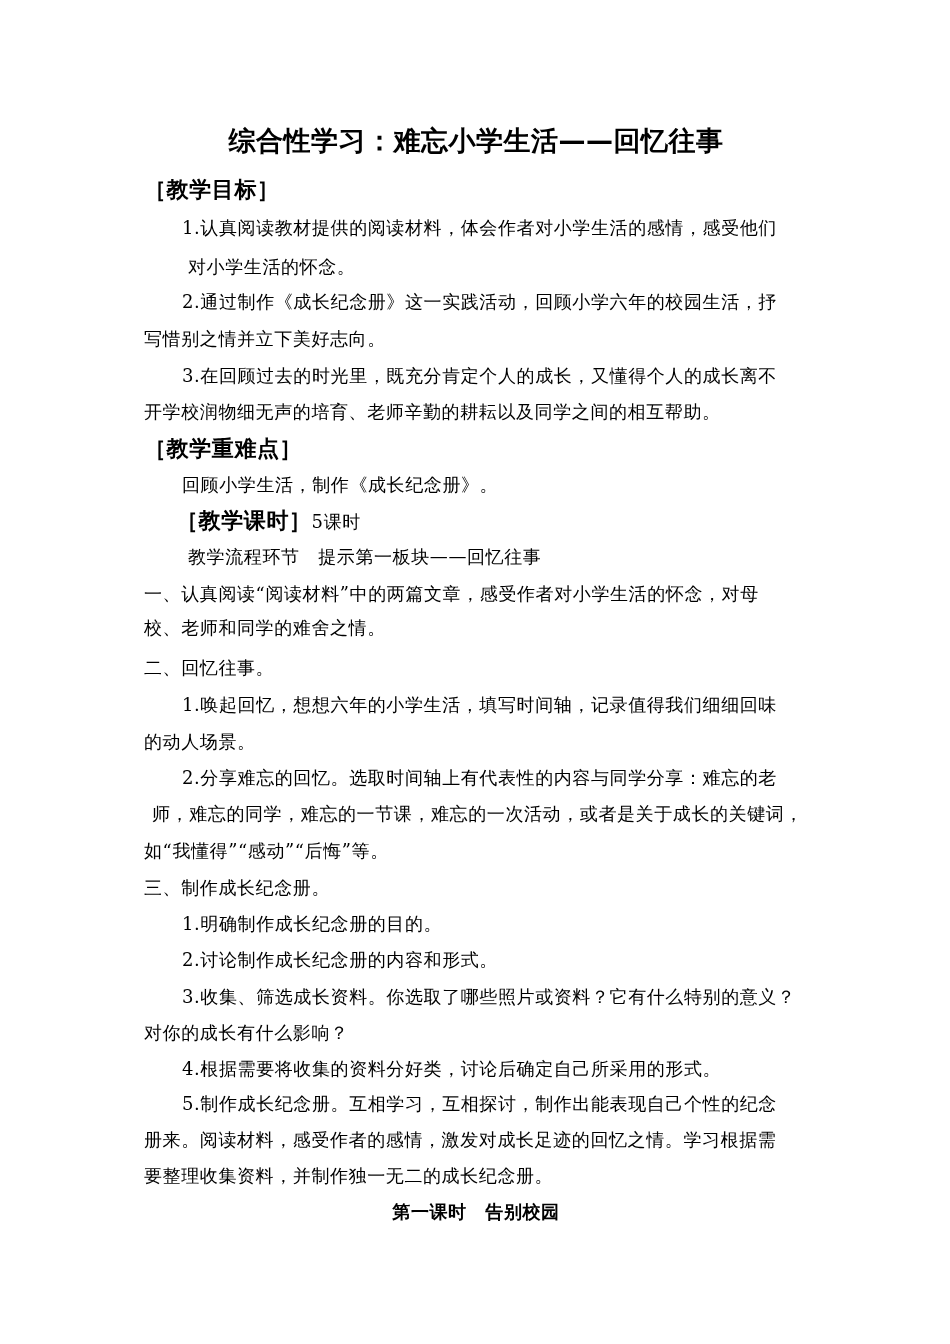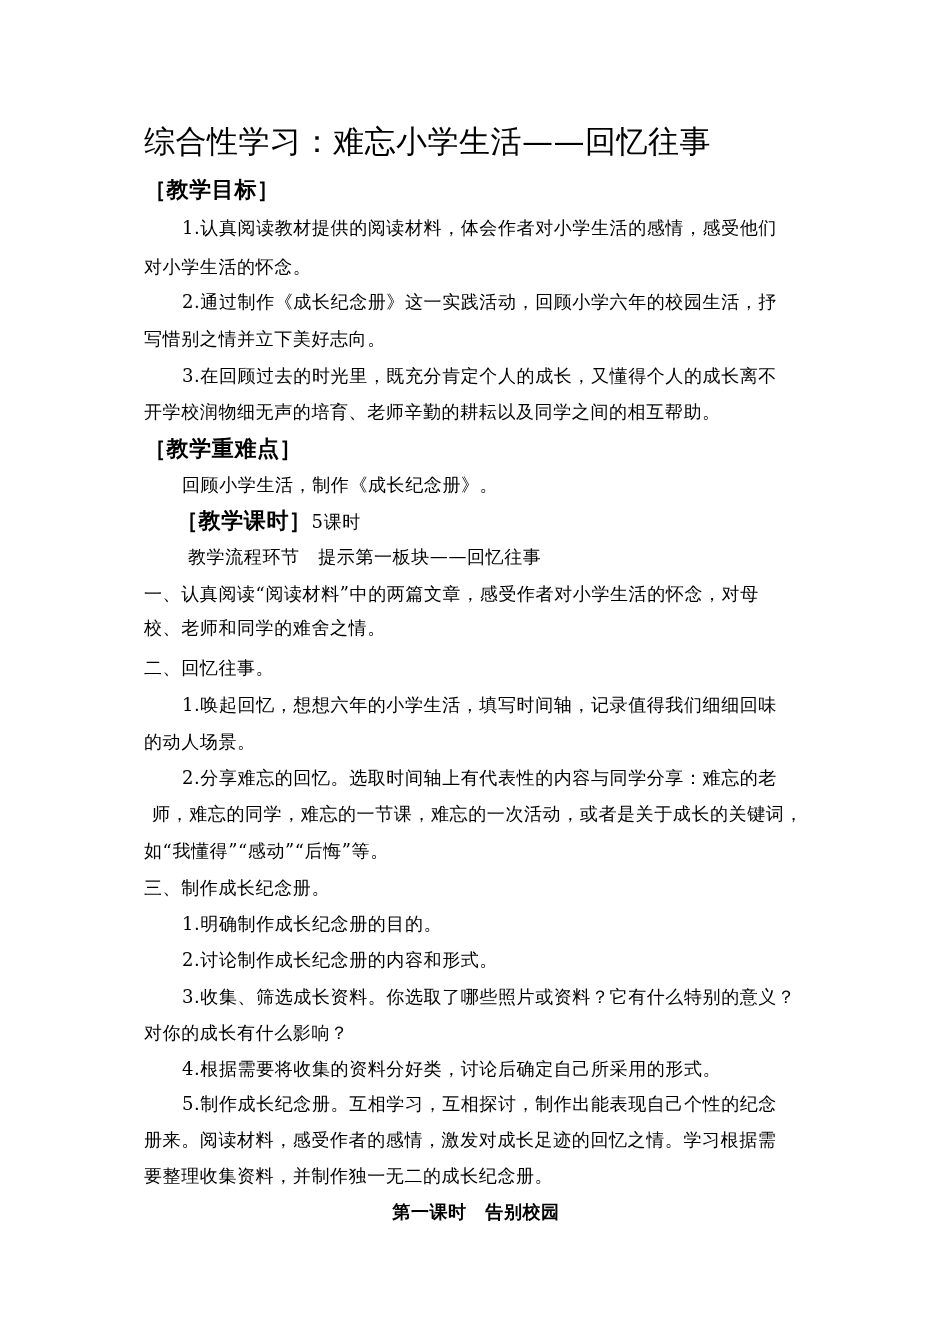--- a/index.html
+++ b/index.html
@@ -19,24 +19,24 @@
       position: absolute;
       left: 144px;
       top: 0;
       width: 664px;
     }
     .title {
       position: absolute;
       left: 0;
       top: 126px;
       width: 664px;
-      text-align: left;
+      text-align: center;
       font-family: "DejaVu Sans", "Liberation Sans", sans-serif;
-      font-weight: normal;
-      font-size: 31px;
+      font-weight: bold;
+      font-size: 27px;
       letter-spacing: 0.5px;
       line-height: 30px;
       white-space: nowrap;
     }
     .line {
       position: absolute;
       left: 0;
       width: 664px;
       font-size: 18px;
       line-height: 24px;
@@ -58,21 +58,21 @@
 </head>
 <body>
 
 <div class="page">
 
   <div class="title">综合性学习：难忘小学生活——回忆往事</div>
 
   <div class="line heading" style="top:178px;">［教学目标］</div>
 
   <div class="line indent" style="top:216px;">1.认真阅读教材提供的阅读材料，体会作者对小学生活的感情，感受他们</div>
-  <div class="line" style="top:255px;">对小学生活的怀念。</div>
+  <div class="line" style="top:255px;margin-left:44px;">对小学生活的怀念。</div>
 
   <div class="line indent" style="top:290px;">2.通过制作《成长纪念册》这一实践活动，回顾小学六年的校园生活，抒</div>
   <div class="line" style="top:327px;">写惜别之情并立下美好志向。</div>
 
   <div class="line indent" style="top:364px;">3.在回顾过去的时光里，既充分肯定个人的成长，又懂得个人的成长离不</div>
   <div class="line" style="top:400px;">开学校润物细无声的培育、老师辛勤的耕耘以及同学之间的相互帮助。</div>
 
   <div class="line heading" style="top:437px;">［教学重难点］</div>
   <div class="line indent" style="top:473px;">回顾小学生活，制作《成长纪念册》。</div>
 

